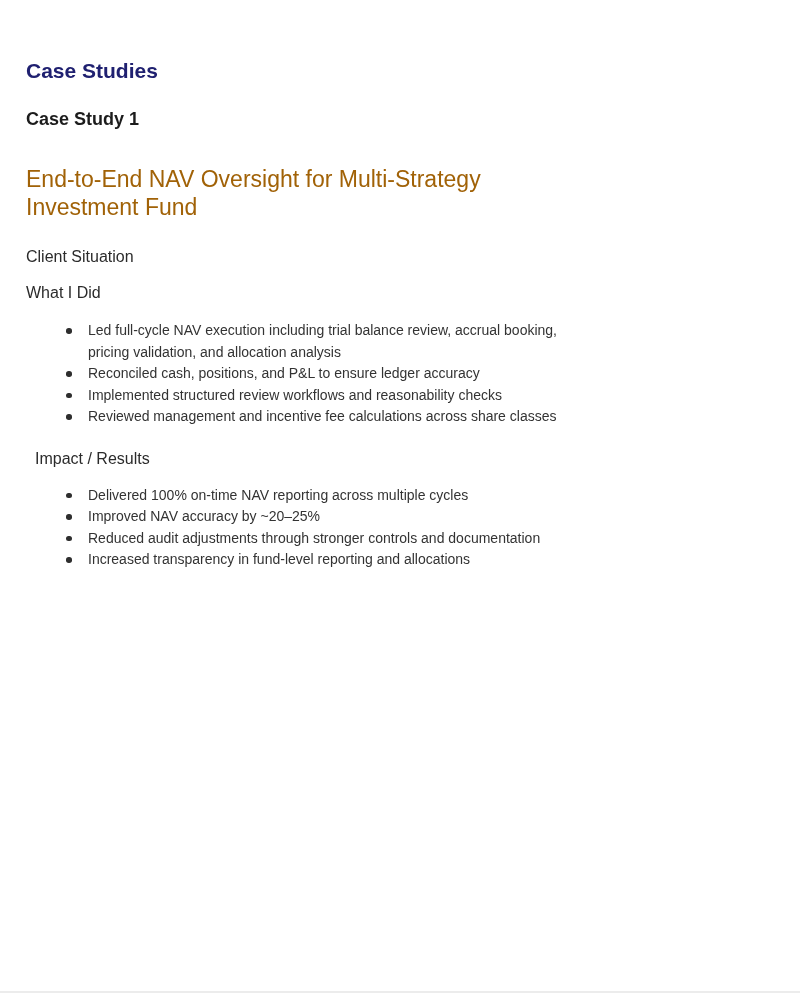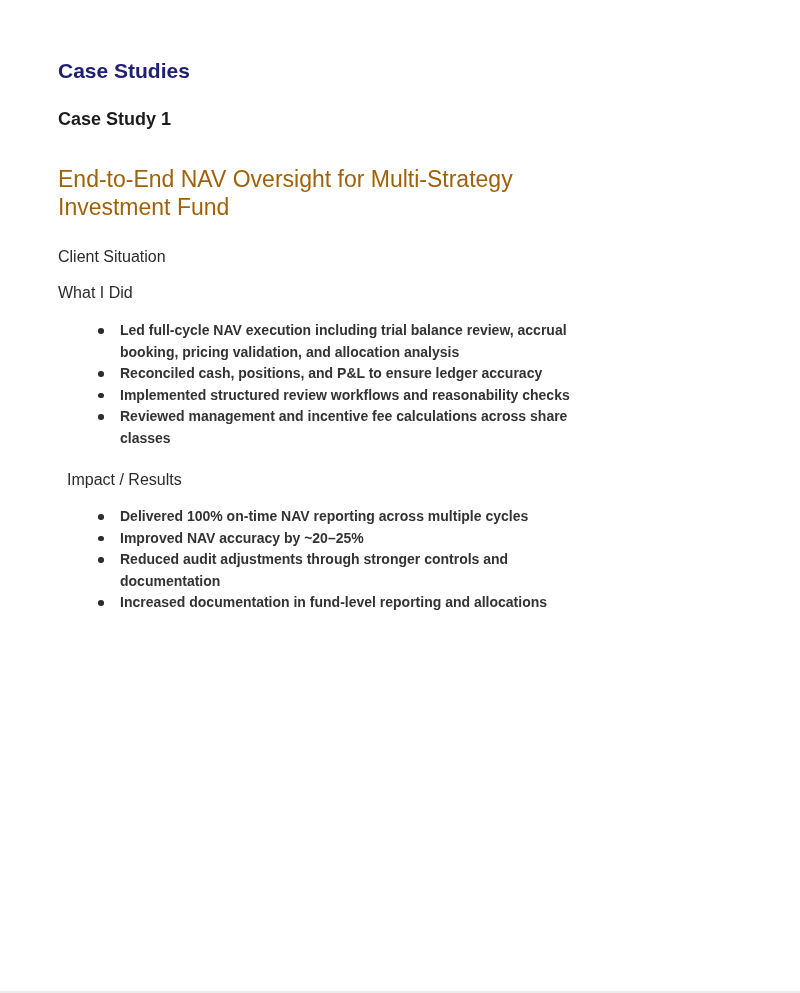--- a/index.html
+++ b/index.html
@@ -8,21 +8,21 @@
     height: 993px;
     background: #ffffff;
     font-family: "Liberation Sans", sans-serif;
     color: #2e2e2e;
     overflow: hidden;
   }
   .doc {
     position: relative;
     width: 644px;
     height: 993px;
-    padding: 58px 74px 0 58px;
+    padding: 58px 74px 0 26px;
   }
   .main-heading {
     font-size: 21px;
     line-height: 26px;
     font-weight: 700;
     color: #1f2070;
   }
   .case-label {
     margin-top: 25px;
     font-size: 18px;
@@ -51,21 +51,20 @@
     font-size: 14px;
     line-height: 21.5px;
     color: #333333;
   }
   ul.bullets {
     list-style: none;
     margin: 0;
     font-size: 14px;
     line-height: 21.5px;
     color: #333333;
-    font-weight: bold;
   }
   ul.bullets.first  { margin-top: 17px; }
   ul.bullets.second { margin-top: 16px; }
   ul.bullets li {
     position: relative;
     padding-left: 62px;
   }
   ul.bullets li::before {
     content: "";
     position: absolute;
@@ -107,17 +106,17 @@
     <li>Implemented structured review workflows and reasonability checks</li>
     <li>Reviewed management and incentive fee calculations across share classes</li>
   </ul>
 
   <div class="section-heading h-impact">Impact / Results</div>
 
   <ul class="bullets second">
     <li>Delivered 100% on-time NAV reporting across multiple cycles</li>
     <li>Improved NAV accuracy by ~20–25%</li>
     <li>Reduced audit adjustments through stronger controls and documentation</li>
-    <li>Increased documentation in fund-level reporting and allocations</li>
+    <li>Increased transparency in fund-level reporting and allocations</li>
   </ul>
 
   <div class="page-bottom-edge"></div>
 </div>
 
 </body></html>

